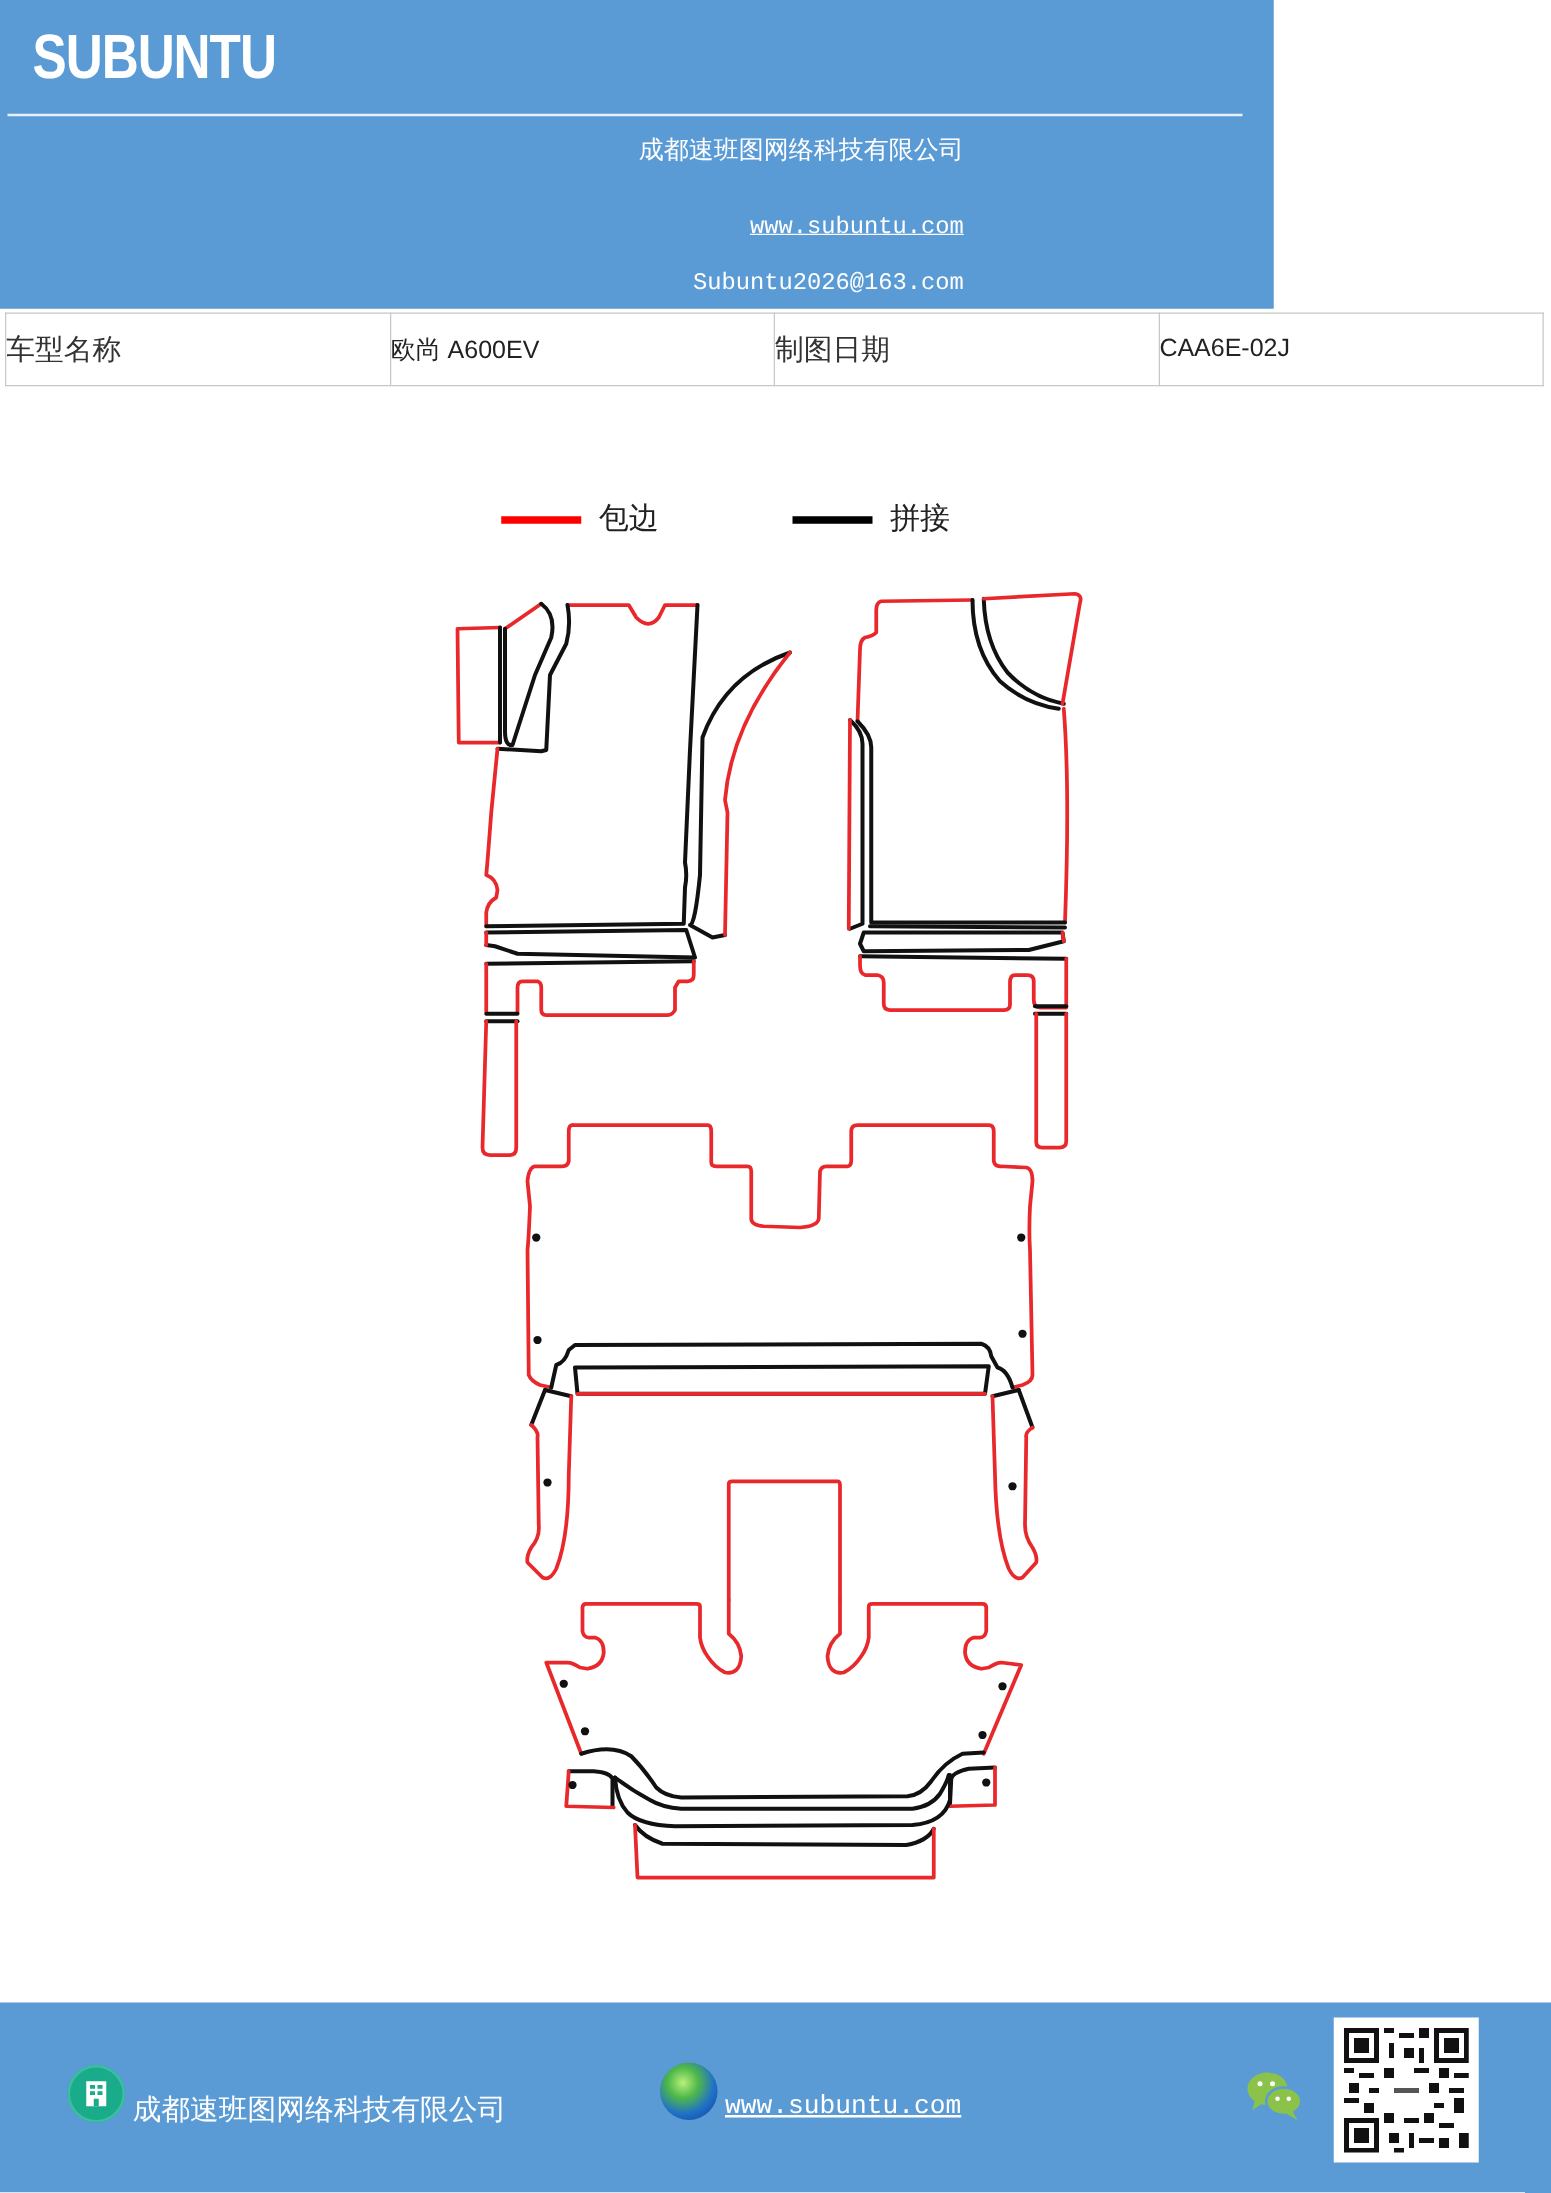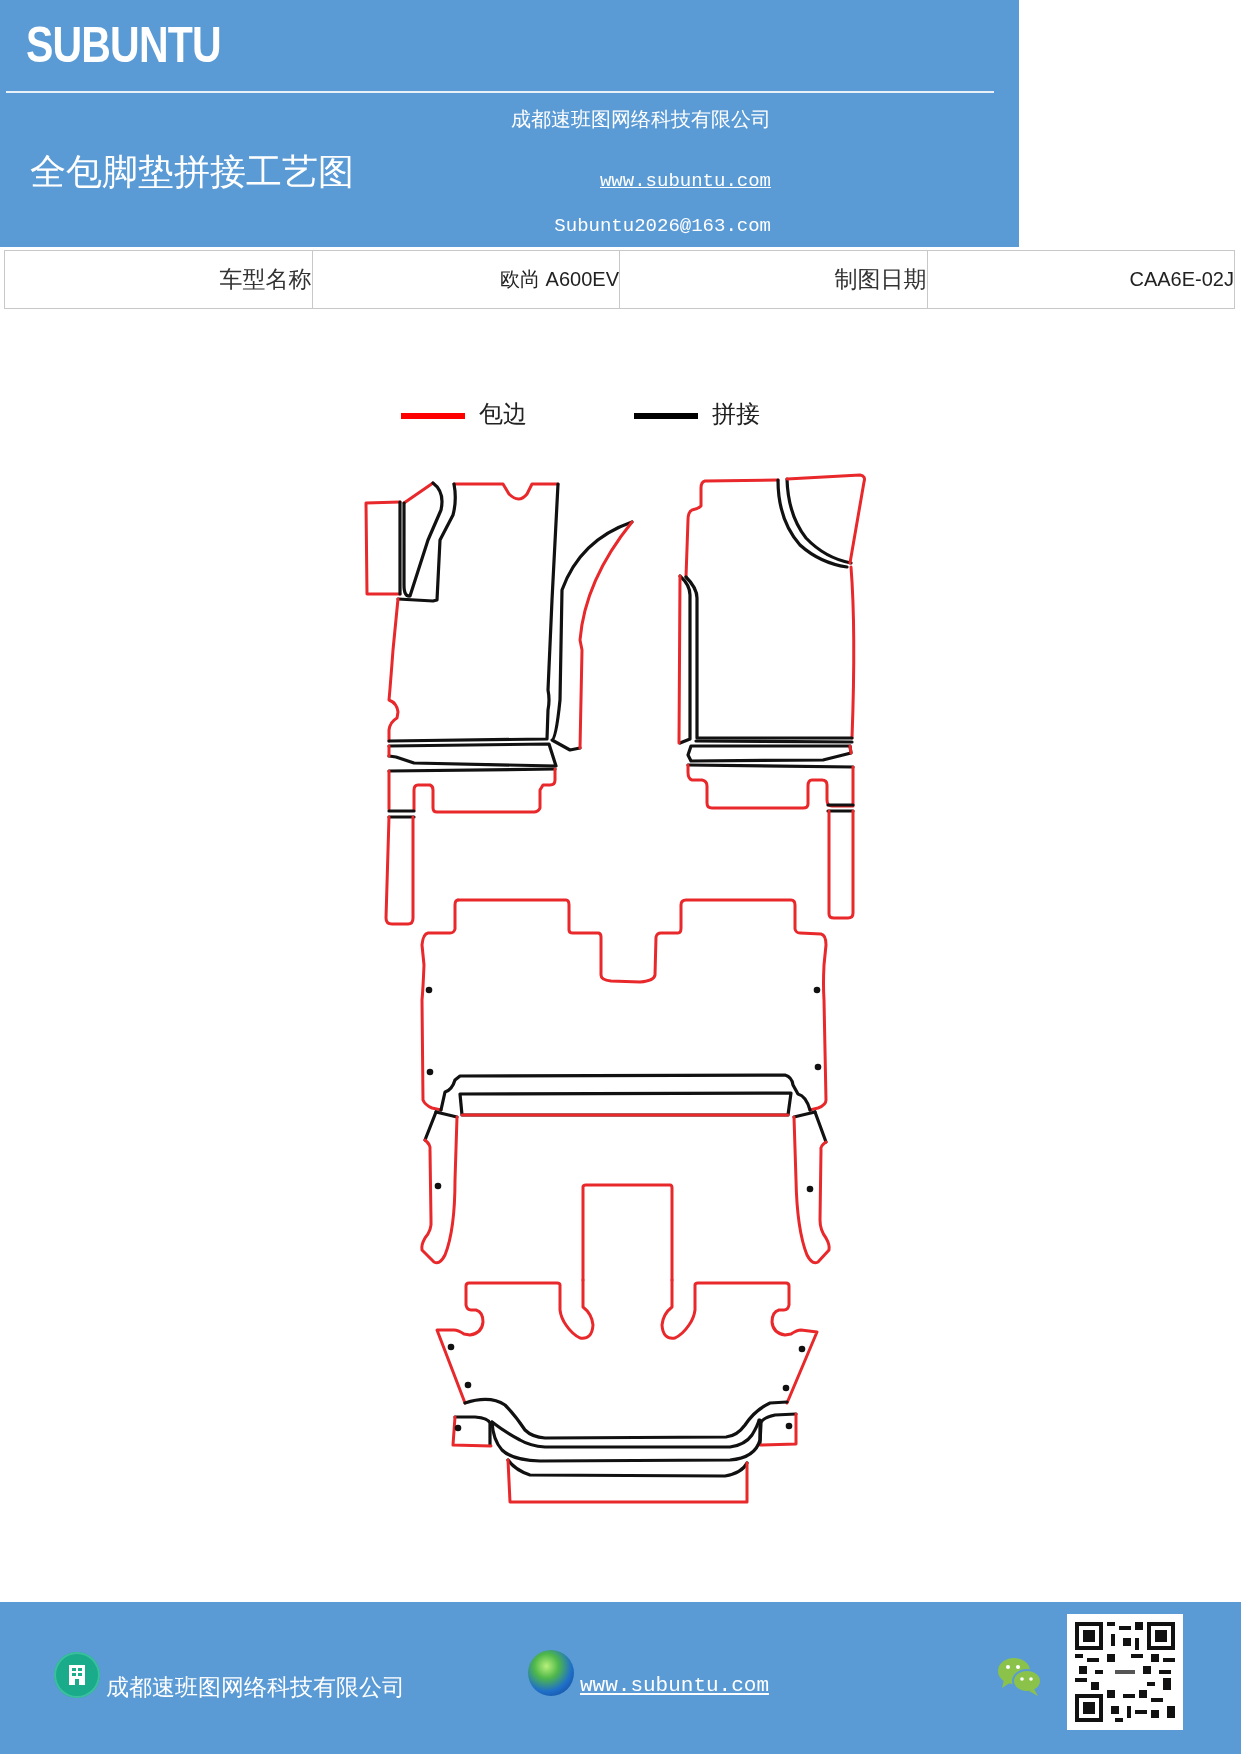--- a/index.html
+++ b/index.html
@@ -9,21 +9,21 @@
   .header { position: absolute; left: 0; top: 0; width: 1019px; height: 247px; background: #5b9bd5; }
   .brand { position: absolute; left: 26px; top: 16px; font-family: "Liberation Sans", sans-serif; font-weight: 700; font-size: 50px; color: #fff; letter-spacing: -1px; transform: scaleX(0.82); transform-origin: left top; }
   .header-rule { position: absolute; left: 6px; top: 91px; width: 988px; height: 2px; background: #e8f1fa; }
   .doc-title { position: absolute; left: 30px; top: 148px; font-family: "DejaVu Serif", serif; font-size: 36px; color: #fff; }
   .company { position: absolute; right: 248px; top: 106px; font-family: "DejaVu Serif", serif; font-size: 20px; color: #fff; }
   .site { position: absolute; right: 248px; top: 170px; font-family: "Liberation Mono", monospace; font-size: 19px; color: #fff; text-decoration: underline; }
   .email { position: absolute; right: 248px; top: 200px; font-family: "Liberation Mono", monospace; font-size: 19px; color: #fff; margin-top: 15px; }
   .sop { position: absolute; left: 1040px; top: 68px; font-family: "DejaVu Sans", sans-serif; font-weight: 700; font-size: 84px; color: #fff; letter-spacing: 2px; }
 
   .info-table { position: absolute; left: 4px; top: 250px; width: 1231px; border-collapse: collapse; }
-  .info-table td { border: 1.5px solid #c8c8c8; width: 25%; height: 58px; text-align: right; vertical-align: middle; font-size: 21px; color: #222; }
+  .info-table td { border: 1.5px solid #c8c8c8; width: 25%; height: 58px; text-align: left; vertical-align: middle; font-size: 21px; color: #222; }
   .info-table td.label { font-family: "DejaVu Serif", serif; font-size: 23px; color: #333; }
   .info-table td.value { font-family: "Liberation Sans", sans-serif; font-size: 20px; margin-left: 17px; }
 
   .legend { position: absolute; top: 398px; left: 0; width: 1241px; height: 40px; }
   .legend-item { position: absolute; top: 0; display: flex; align-items: center; }
   .legend-swatch { width: 64px; height: 6px; margin-right: 14px; margin-top: 4px; }
   .legend-label { font-family: "DejaVu Serif", serif; font-size: 24px; color: #222; }
 
   .diagram { position: absolute; left: 0; top: 0; width: 1241px; height: 1754px; pointer-events: none; }
   .diagram svg { width: 1241px; height: 1754px; }
@@ -40,21 +40,20 @@
   .f-wechat { position: absolute; left: 996px; top: 52px; width: 48px; height: 44px; }
   .f-qr { position: absolute; left: 1067px; top: 12px; width: 116px; height: 116px; background: #fff; padding: 8px; }
   .f-qr svg { width: 100px; height: 100px; }
 </style>
 </head>
 <body>
 
 <div class="header">
   <div class="brand">SUBUNTU</div>
   <div class="header-rule"></div>
-  <div class="doc-title">全包脚垫拼接工艺图</div>
   <div class="company">成都速班图网络科技有限公司</div>
   <div class="site">www.subuntu.com</div>
   <div class="email">Subuntu2026@163.com</div>
   <div class="sop">SOP</div>
 </div>
 
 <table class="info-table">
   <tbody>
       <tr>
     <td class="label">车型名称</td>

